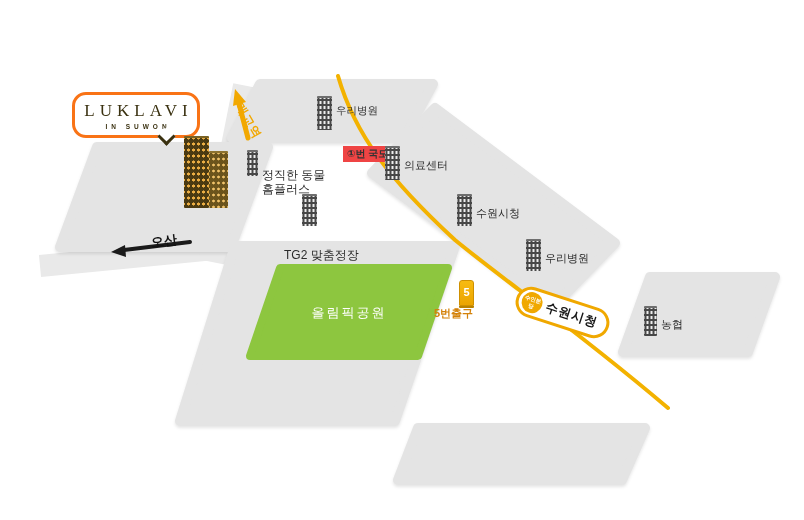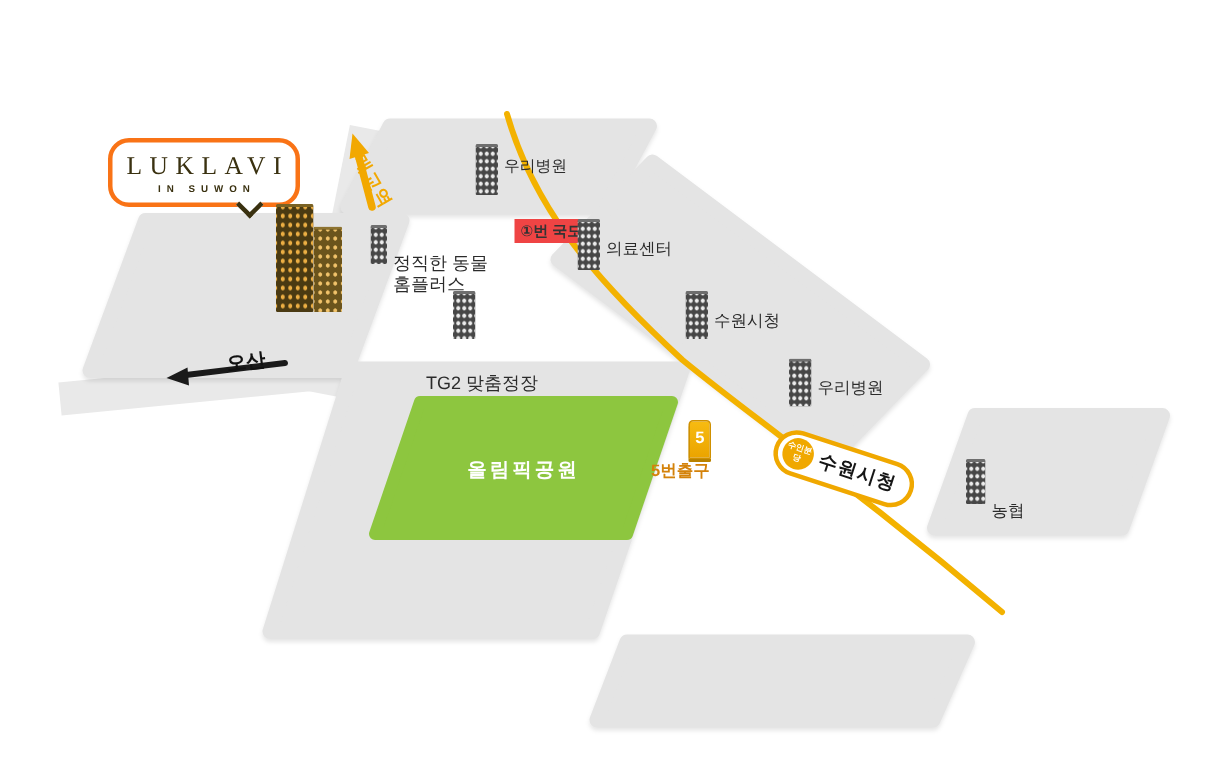--- a/index.html
+++ b/index.html
@@ -41,21 +41,21 @@
   
   .maegyo-text{position:absolute;left:246px;top:100px;color:#f2a800;font-weight:bold;
     font-size:12px;letter-spacing:1px;transform:rotate(60deg);transform-origin:left top;white-space:nowrap;}
   .osan-text{position:absolute;left:150px;top:234px;color:#111;font-weight:bold;font-size:13px;
     transform:rotate(-7deg);transform-origin:left top;white-space:nowrap;}
   
   .route1{position:absolute;left:343px;top:146px;background:#ef4444;padding:1px 4px;
     font-size:10px;font-weight:bold;color:#333;white-space:nowrap;}
   
   .park-label{position:absolute;left:299px;top:304px;width:100px;text-align:center;
-    color:#fff;font-weight:bold;font-size:13px;letter-spacing:2px;}
+    color:#fff;font-weight:normal;font-size:13px;letter-spacing:2px;}
   
   .exit-pillar{position:absolute;left:459px;top:280px;width:13px;height:24px;
     background:linear-gradient(#f7bb11,#eba400);border:1px solid #cf9000;
     border-radius:3px 3px 1px 1px;box-shadow:0 2px 0 #b98200;
     color:#fff;font-weight:bold;font-size:11px;text-align:center;line-height:23px;}
   .exit-label{position:absolute;left:434px;top:306px;width:60px;text-align:left;
     color:#d4820a;font-weight:bold;font-size:11px;}
   
   .station-badge{
     position:absolute;left:514px;top:297px;display:inline-flex;align-items:center;gap:4px;
@@ -134,21 +134,21 @@
   <div class="bld" style="left:385px;top:146px;width:15px;height:32px;"></div>
   <div class="lbl t11" style="left:404px;top:158px;">의료센터</div>
 
   <div class="bld" style="left:457px;top:194px;width:15px;height:30px;"></div>
   <div class="lbl t11" style="left:476px;top:206px;">수원시청</div>
 
   <div class="bld" style="left:526px;top:239px;width:15px;height:30px;"></div>
   <div class="lbl t11" style="left:545px;top:251px;">우리병원</div>
 
   <div class="bld" style="left:644px;top:306px;width:13px;height:28px;"></div>
-  <div class="lbl t11" style="left:661px;top:317px;margin-top:16px;">농협</div>
+  <div class="lbl t11" style="left:661px;top:317px;">농협</div>
 
   <div class="park-label">올림픽공원</div>
 
   <div class="exit-pillar">5</div>
   <div class="exit-label">5번출구</div>
 
   <div class="station-badge">
     <span class="line-circle">수인분당</span>
     <span class="station-name">수원시청</span>
   </div>

